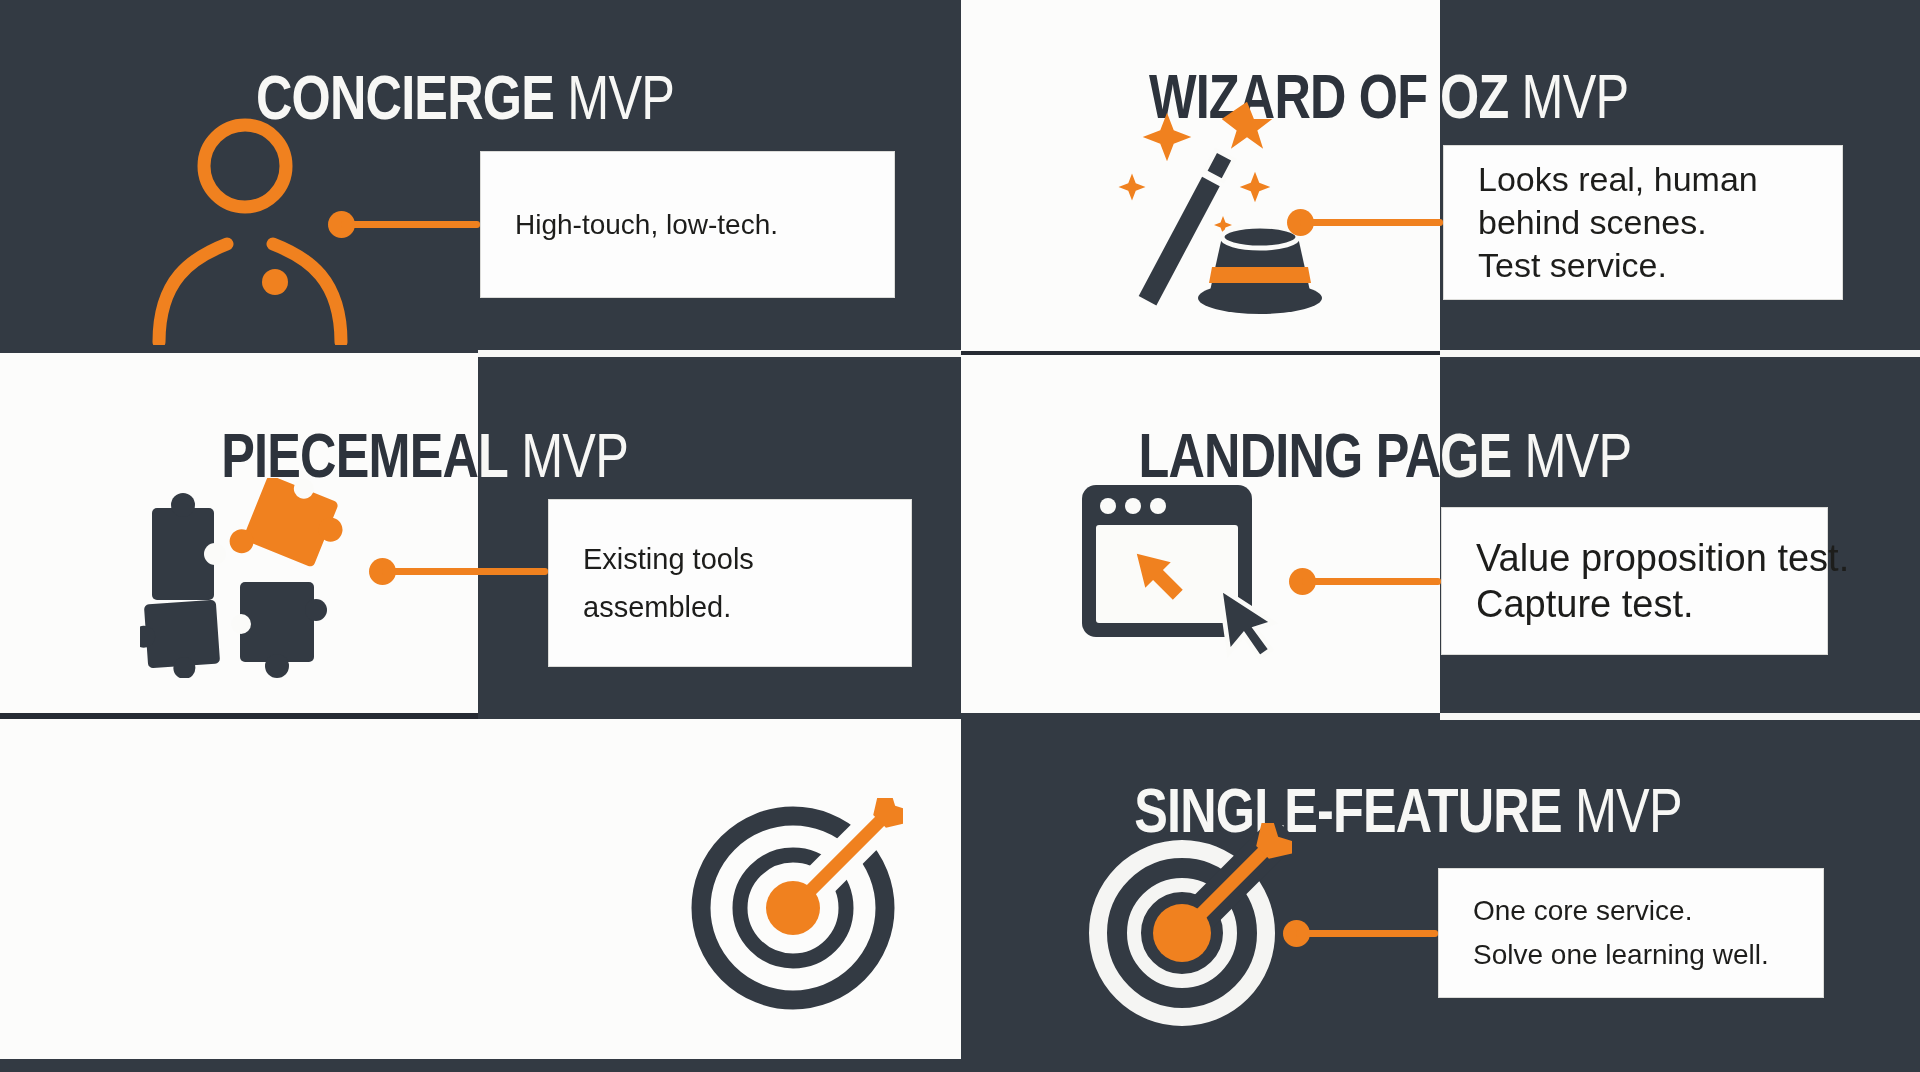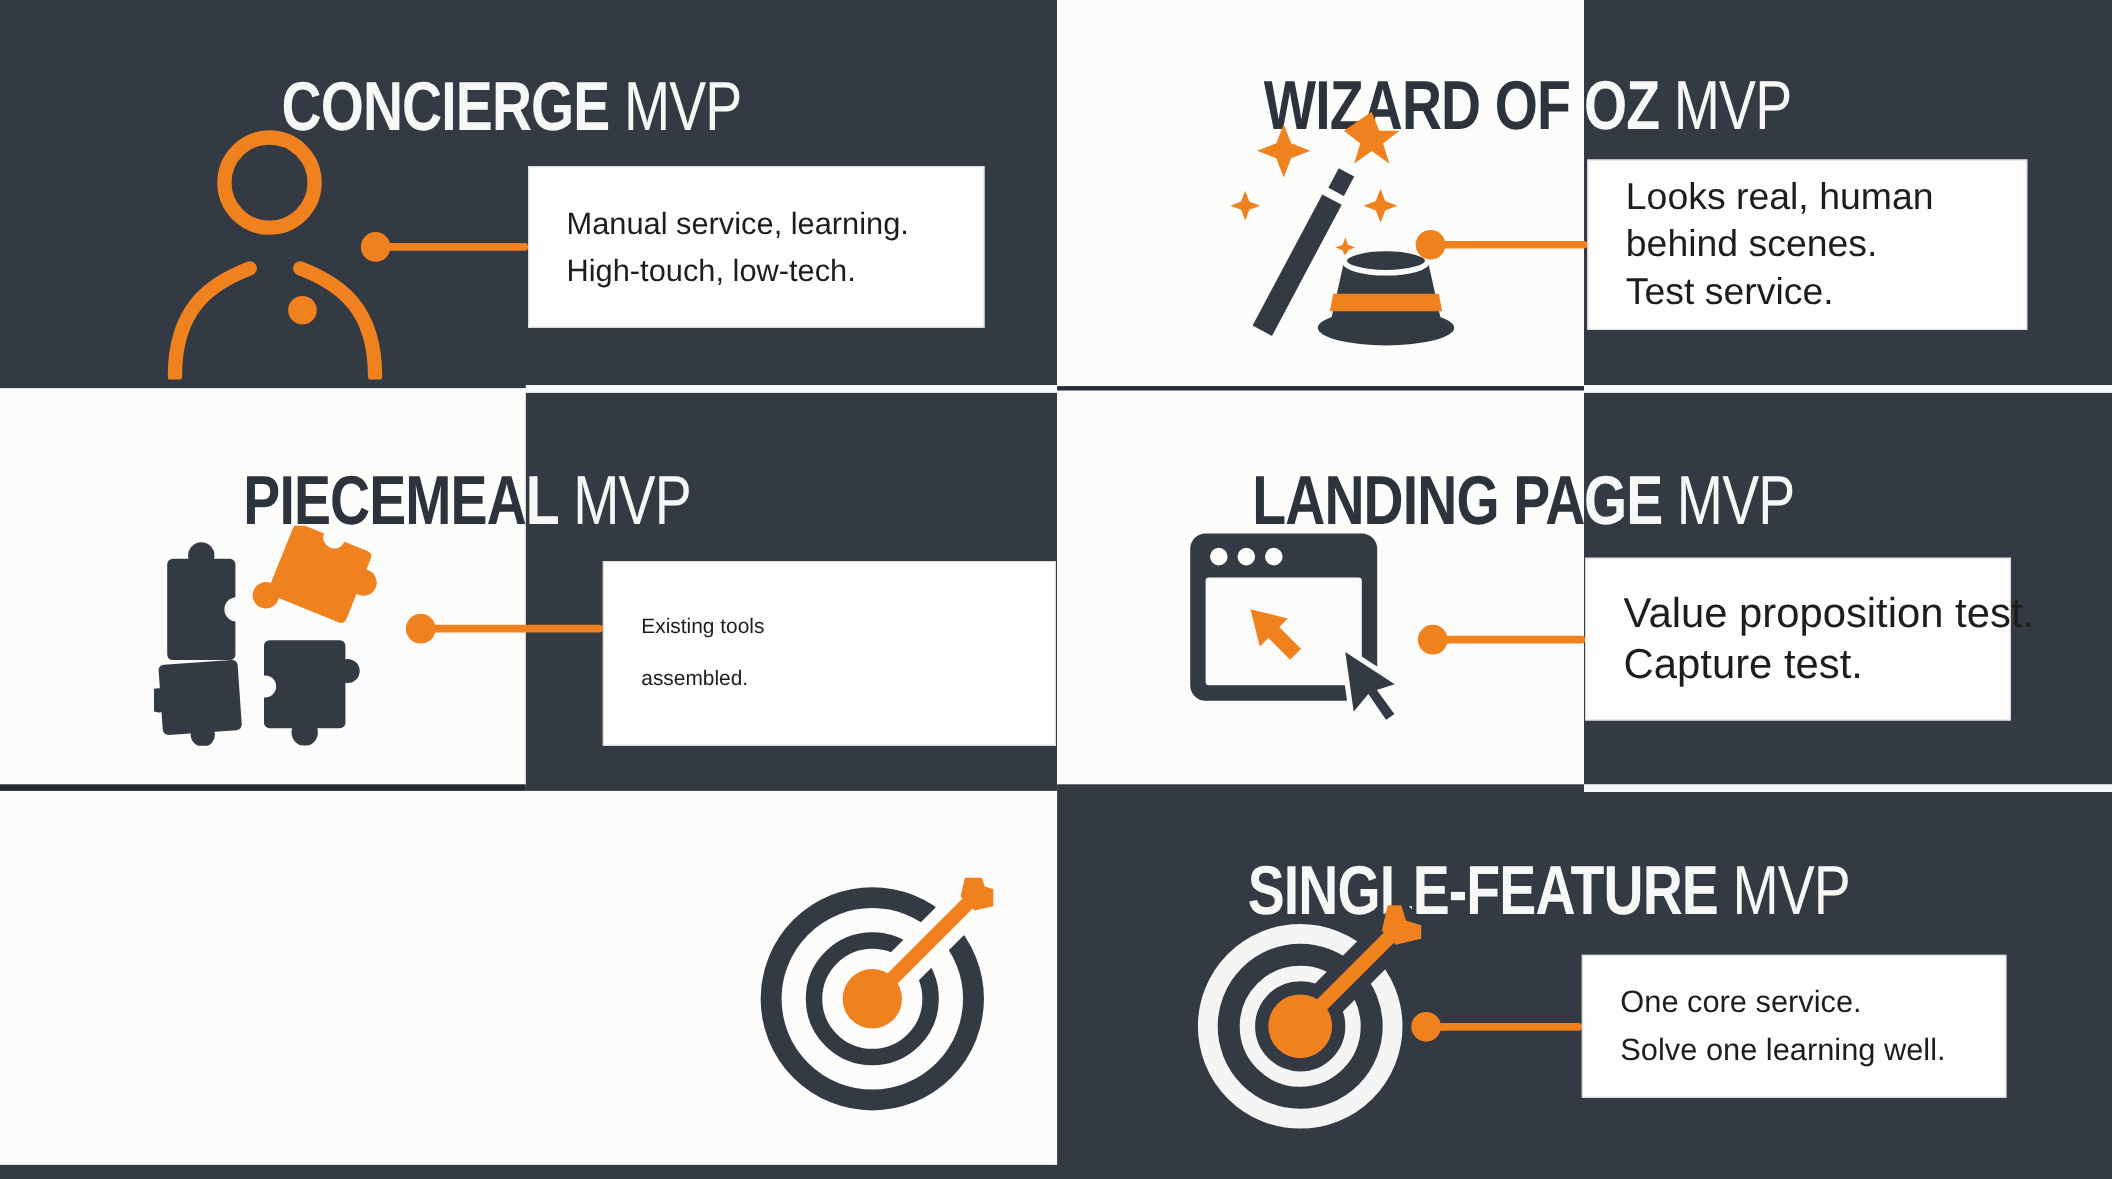--- a/index.html
+++ b/index.html
@@ -72,21 +72,20 @@
     <circle cx="100" cy="56" r="41" class="stroke-orange" stroke-width="13"></circle>
     <path d="M14 232 C14 170 46 148 82 134" class="stroke-orange" stroke-width="13" stroke-linecap="round"></path>
     <path d="M196 232 C196 170 164 148 128 134" class="stroke-orange" stroke-width="13" stroke-linecap="round"></path>
     <circle cx="130" cy="172" r="13" class="fill-orange"></circle>
   </svg>
 
   <div class="connector-dot" style="left:328px;top:211px"></div>
   <div class="connector-line" style="left:341px;top:221px;width:139px"></div>
 
   <div class="desc-box" style="left:480px;top:151px;width:415px;height:147px;font-size:28px;line-height:42px">
-    <div class="line">Manual service, learning.</div>
     <div class="line">High-touch, low-tech.</div>
   </div>
 
   <div class="title title-split" style="left:1440px;top:63px">
     <span class="part-dark">WIZARD OF </span>
     <span class="part-light-wrap"><span class="t-light">OZ</span><span class="t-suffix"> MVP</span></span>
   </div>
 
   <svg class="icon" style="left:1105px;top:95px" width="240" height="235" viewBox="0 0 240 235">
 
@@ -142,21 +141,21 @@
       <rect x="112" y="8" width="76" height="70" rx="5" class="fill-orange"></rect>
       <circle cx="112" cy="80" r="12" class="fill-orange"></circle>
       <circle cx="190" cy="36" r="12" class="fill-orange"></circle>
       <circle cx="150" cy="8" r="10" class="fill-white"></circle>
     </g>
   </svg>
 
   <div class="connector-dot" style="left:369px;top:558px"></div>
   <div class="connector-line" style="left:382px;top:568px;width:166px"></div>
 
-  <div class="desc-box" style="left:548px;top:510px;width:412px;height:168px;font-size:19px;line-height:48px">
+  <div class="desc-box" style="left:548px;top:499px;width:364px;height:168px;font-size:29px;line-height:48px">
     <div class="line">Existing tools</div>
     <div class="line">assembled.</div>
   </div>
 
   <div class="title title-split" style="left:1440px;top:422px">
     <span class="part-dark">LANDING PA</span>
     <span class="part-light-wrap"><span class="t-light">GE</span><span class="t-suffix"> MVP</span></span>
   </div>
 
   <svg class="icon" style="left:1080px;top:483px" width="215" height="185" viewBox="0 0 215 185">

